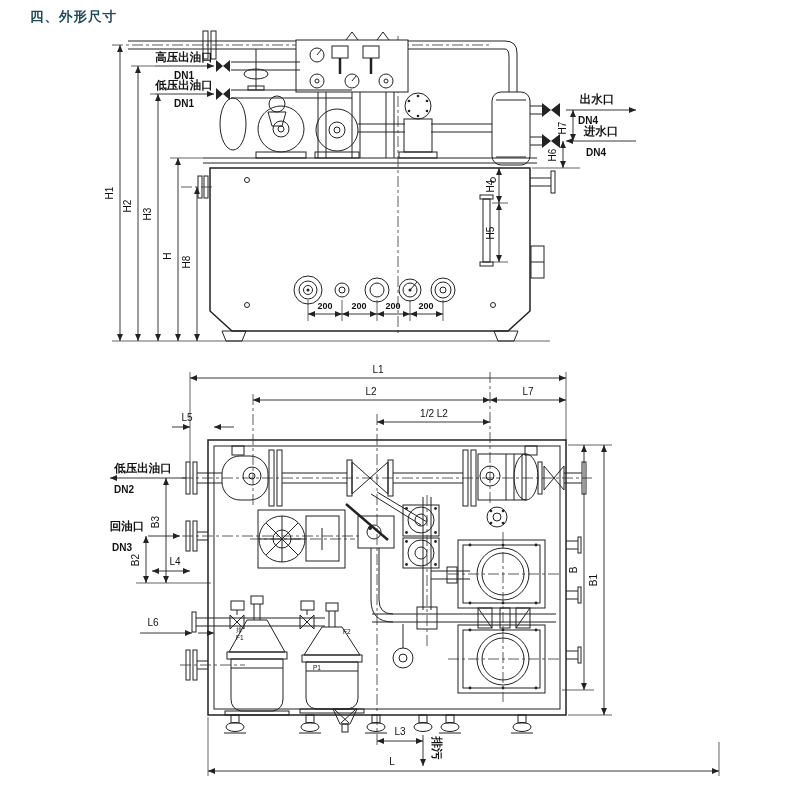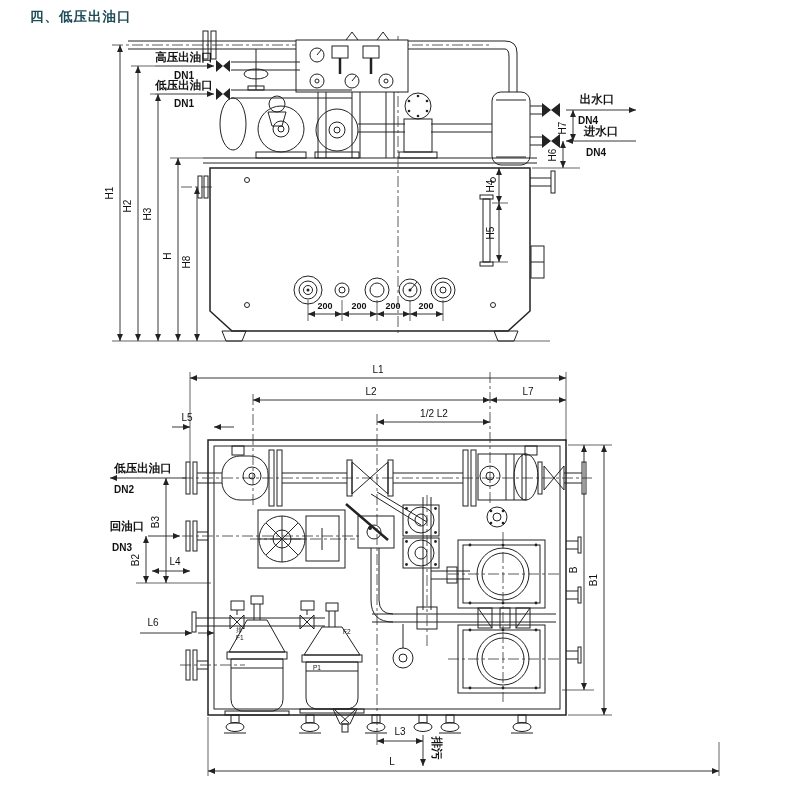--- a/index.html
+++ b/index.html
@@ -18,21 +18,21 @@
   #dwg text{fill:#111;stroke:none;}
   .t{font-size:10px;}
   .tb{font-size:10px;font-weight:bold;}
   .tc{font-size:11.5px;font-weight:bold;}
   .t2{font-size:9px;font-weight:bold;}
   .tt{font-size:6.5px;}
 </style>
 </head>
 <body>
 
-<div id="title">四、低压出油口</div>
+<div id="title">四、外形尺寸</div>
 
 <svg id="dwg" width="800" height="793" viewBox="0 0 800 793">
   <defs>
     <marker id="ar" viewBox="0 0 10 10" refX="9" refY="5" markerWidth="9" markerHeight="9" orient="auto-start-reverse">
       <path d="M0,1.2 L9,5 L0,8.8 z" fill="#222"></path>
     </marker>
   </defs>
 
   <g class="d">
 

